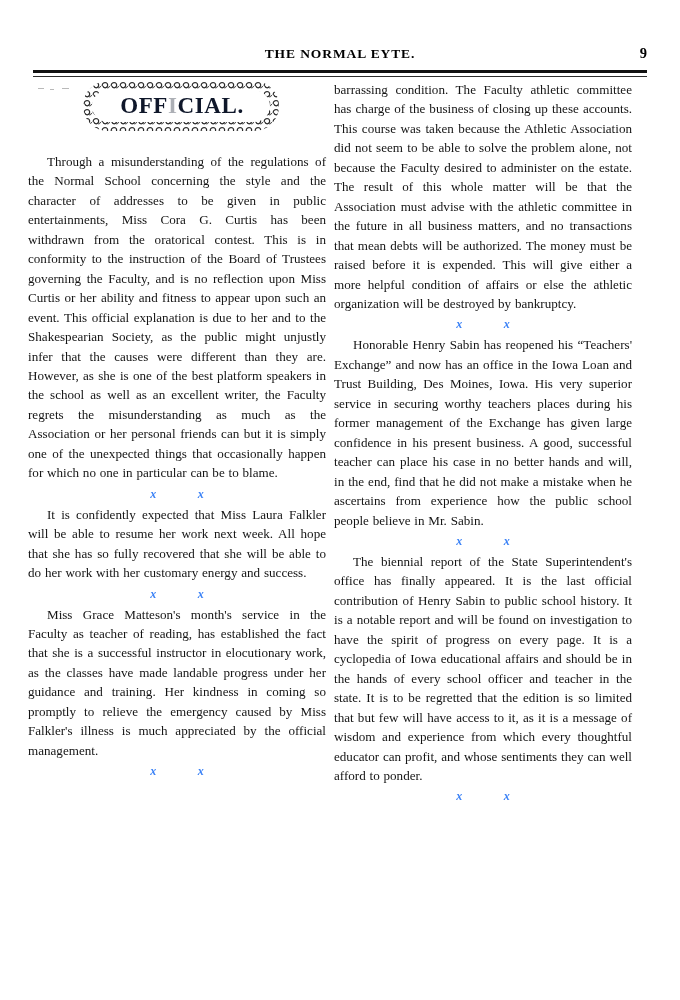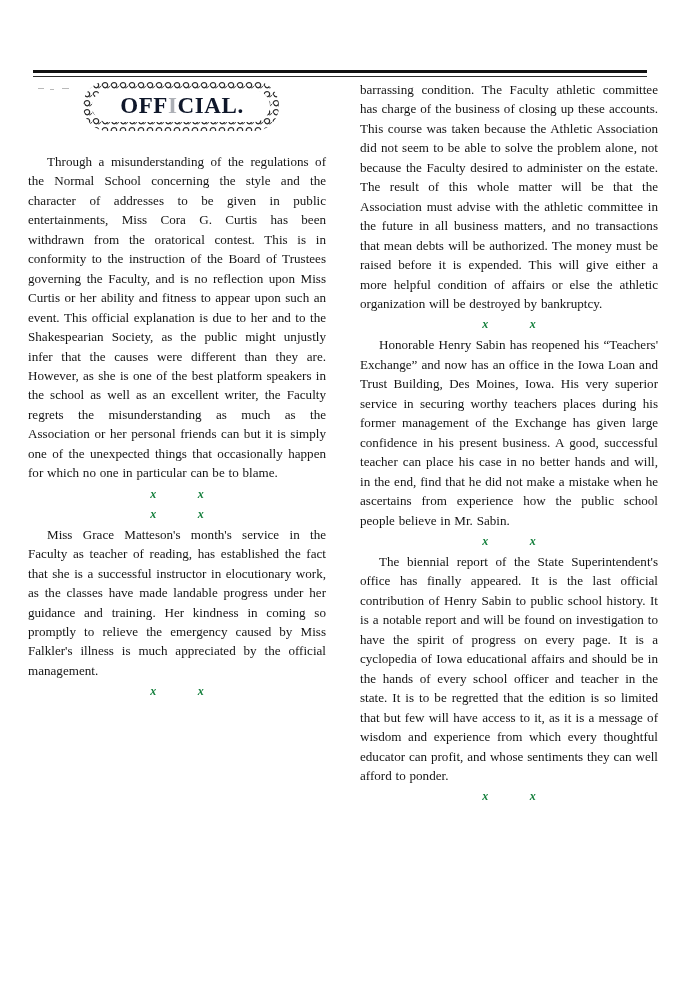--- a/index.html
+++ b/index.html
@@ -73,21 +73,21 @@
   .col {
     position: absolute;
     top: 94px;
     width: 298px;
     font-size: 13.1px;
     line-height: 19.45px;
     text-align: justify;
     color: #141414;
   }
   .col-left  { left: 28px; }
-  .col-right { left: 360px; top: 80px; }
+  .col-right { left: 334px; top: 80px; }
 
   .col p {
     margin: 0;
     text-indent: 1.45em;
     text-align: justify;
     
     word-spacing: 0.04em;
   }
   .col p.cont {
     text-indent: 0;
@@ -95,21 +95,21 @@
 
   
   .fleuron {
     text-align: center;
     font-style: italic;
     font-weight: bold;
     font-size: 12px;
     letter-spacing: 1.6em;
     text-indent: 1.6em;
     margin: 3px 0 2px 0;
-    color: #15803d;
+    color: #3b82f6;
     line-height: 17px;
   }
 
   
   .headpiece {
     position: absolute;
     left: 83px;
     top: 81px;
     width: 196px;
     height: 50px;
@@ -150,20 +150,24 @@
     position: absolute;
     background: #b9b9b9;
     height: 1px;
   }
 </style>
 </head>
 <body>
 
 <div class="page">
 
+  <div class="running-head">
+    <div class="rh-title">THE NORMAL EYTE.</div>
+    <div class="rh-folio">9</div>
+  </div>
   <div class="rule-thick"></div>
   <div class="rule-thin"></div>
 
   <div class="speck" style="left:38px; top:88px; width:6px;"></div>
   <div class="speck" style="left:50px; top:89px; width:4px;"></div>
   <div class="speck" style="left:62px; top:88px; width:7px;"></div>
 
   <div class="headpiece">
     <svg viewBox="0 0 196 50">
       <defs>
@@ -178,20 +182,21 @@
       <span>OFF</span>
         <span class="faded">I</span>
         <span>CIAL.</span>
     </div>
   </div>
 
   <div class="col col-left">
     <div style="height:58px;"></div>
     <p>Through a misunderstanding of the regulations of the Normal School concerning the style and the character of addresses to be given in public entertainments, Miss Cora G. Curtis has been withdrawn from the oratorical contest.  This is in conformity to the instruction of the Board of Trustees governing the Faculty, and is no reflection upon Miss Curtis or her ability and fitness to appear upon such an event.  This official explanation is due to her and to the Shakespearian Society, as the public might unjustly infer that the causes were different than they are.  However, as she is one of the best platform speakers in the school as well as an excellent writer, the Faculty regrets the misunderstanding as much as the Association or her personal friends can but it is simply one of the unexpected things that occasionally happen for which no one in particular can be to blame.</p>
     <div class="fleuron">x x</div>
+    <p>It is confidently expected that Miss Laura Falkler will be able to resume her work next week.  All hope that she has so fully recovered that she will be able to do her work with her customary energy and success.</p>
     <div class="fleuron">x x</div>
     <p>Miss Grace Matteson's month's service in the Faculty as teacher of reading, has established the fact that she is a successful instructor in elocutionary work, as the classes have made landable progress under her guidance and training.  Her kindness in coming so promptly to relieve the emergency caused by Miss Falkler's illness is much appreciated by the official management.</p>
     <div class="fleuron">x x</div>
   </div>
 
   <div class="col col-right">
     <p class="cont">barrassing condition.  The Faculty athletic committee has charge of the business of closing up these accounts.  This course was taken because the Athletic Association did not seem to be able to solve the problem alone, not because the Faculty desired to administer on the estate.  The result of this whole matter will be that the Association must advise with the athletic committee in the future in all business matters, and no transactions that mean debts will be authorized.  The money must be raised before it is expended.  This will give either a more helpful condition of affairs or else the athletic organization will be destroyed by bankruptcy.</p>
     <div class="fleuron">x x</div>
     <p>Honorable Henry Sabin has reopened his “Teachers' Exchange” and now has an office in the Iowa Loan and Trust Building, Des Moines, Iowa.  His very superior service in securing worthy teachers places during his former management of the Exchange has given large confidence in his present business.  A good, successful teacher can place his case in no better hands and will, in the end, find that he did not make a mistake when he ascertains from experience how the public school people believe in Mr. Sabin.</p>
     <div class="fleuron">x x</div>

